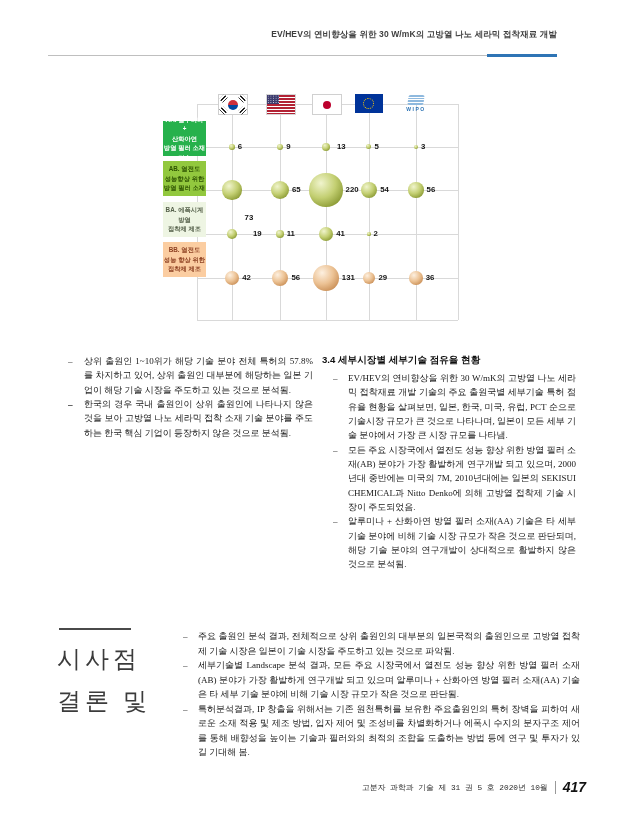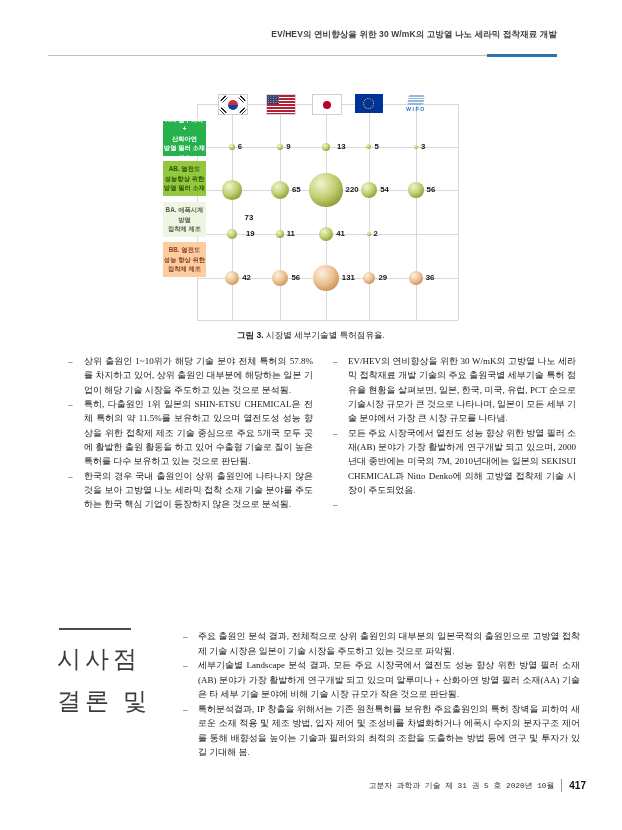--- a/index.html
+++ b/index.html
@@ -78,21 +78,21 @@
                  font-size:24px;line-height:42px;color:#3b3b3b;letter-spacing:4px;}
   .concl-body{position:absolute;left:183px;top:629px;width:397px;}
   .concl-body .para{padding-left:15px;line-height:14.5px;}
   .concl-body .dash{position:absolute;left:0;top:0;}
 
   
   .footer{position:absolute;top:779px;left:0;width:586px;display:flex;justify-content:flex-end;
           align-items:center;gap:7px;}
   .journal{font-size:7.8px;color:#2b2b2b;font-family:Liberation Mono, monospace;}
   .fdiv{width:1px;height:13px;background:#999999;display:inline-block;}
-  .pageno{font-size:10px;font-weight:bold;color:#111111;}
+  .pageno{font-size:14px;font-weight:bold;color:#111111;font-style:italic;}
 </style>
 </head>
 <body>
 
 <div class="page">
 
   <div class="header-title">EV/HEV의 연비향상을 위한 30 W/mK의 고방열 나노 세라믹 접착재료 개발</div>
   <div class="header-rule">
     <span class="header-rule-accent"></span>
   </div>
@@ -165,51 +165,51 @@
       <div class="bval" style="left: 81.5693px; top: 93px; margin-top: 28px;">73</div>
       <div class="bubble olive" style="left: 107.97px; top: 88.9703px; width: 18.0595px; height: 18.0595px;"></div>
       <div class="bval" style="left: 129.03px; top: 93px;">65</div>
       <div class="bubble olive" style="left: 146.388px; top: 81.3877px; width: 33.2246px; height: 33.2246px;"></div>
       <div class="bval" style="left: 182.612px; top: 93px;">220</div>
       <div class="bubble olive" style="left: 197.77px; top: 89.7697px; width: 16.4606px; height: 16.4606px;"></div>
       <div class="bval" style="left: 217.23px; top: 93px;">54</div>
       <div class="bubble olive" style="left: 245.404px; top: 90.4038px; width: 15.1924px; height: 15.1924px;"></div>
       <div class="bval" style="left: 263.596px; top: 93px;">56</div>
       <div class="bubble olive" style="left: 64.118px; top: 137.118px; width: 9.76393px; height: 9.76393px;"></div>
-      <div class="bval" style="left: 83px; top: 137px;">19</div>
+      <div class="bval" style="left: 90px; top: 137px;">19</div>
       <div class="bubble olive" style="left: 113.285px; top: 138.285px; width: 7.42924px; height: 7.42924px;"></div>
       <div class="bval" style="left: 123.715px; top: 137px;">11</div>
       <div class="bubble olive" style="left: 155.829px; top: 134.829px; width: 14.343px; height: 14.343px;"></div>
       <div class="bval" style="left: 173.171px; top: 137px;">41</div>
       <div class="bubble olive" style="left: 204.4px; top: 140.4px; width: 3.2px; height: 3.2px;"></div>
       <div class="bval" style="left: 210.6px; top: 137px;">2</div>
       <div class="bubble tan" style="left: 61.7416px; top: 178.742px; width: 14.5169px; height: 14.5169px;"></div>
       <div class="bval" style="left: 79.2584px; top: 181px;">42</div>
       <div class="bubble tan" style="left: 108.619px; top: 177.619px; width: 16.7626px; height: 16.7626px;"></div>
       <div class="bval" style="left: 128.381px; top: 181px;">56</div>
       <div class="bubble tan" style="left: 150.181px; top: 173.181px; width: 25.638px; height: 25.638px;"></div>
       <div class="bval" style="left: 178.819px; top: 181px;">131</div>
       <div class="bubble tan" style="left: 199.566px; top: 179.566px; width: 12.8678px; height: 12.8678px;"></div>
       <div class="bval" style="left: 215.434px; top: 181px;">29</div>
       <div class="bubble tan" style="left: 246.28px; top: 179.28px; width: 13.44px; height: 13.44px;"></div>
       <div class="bval" style="left: 262.72px; top: 181px;">36</div>
     </div>
 
-  <div class="caption"><b>그림 3.</b><span> 시장별 세부기술별 특허점유율.</span></div>
 
   <div class="col col-left" id="col-left">
       <div class="para has-dash"><span class="dash">–</span><span>상위 출원인 1~10위가 해당 기술 분야 전체 특허의 57.8%를 차지하고 있어, 상위 출원인 대부분에 해당하는 일본 기업이 해당 기술 시장을 주도하고 있는 것으로 분석됨.</span></div>
-      <div class="para has-dash"><span class="dash">–</span><span>특히, 다출원인 1위 일본의 SHIN-ETSU CHEMICAL은 전체 특허의 약 11.5%를 보유하고 있으며 열전도성 성능 향상을 위한 접착제 제조 기술 중심으로 주요 5개국 모두 곳에 활발한 출원 활동을 하고 있어 수출형 기술로 질이 높은 특허를 다수 보유하고 있는 것으로 판단됨.</span></div>
+      <div class="para has-dash"><span class="dash">–</span></div>
       <div class="para has-dash"><span class="dash">–</span><span>한국의 경우 국내 출원인이 상위 출원인에 나타나지 않은 것을 보아 고방열 나노 세라믹 접착 소재 기술 분야를 주도하는 한국 핵심 기업이 등장하지 않은 것으로 분석됨.</span></div>
     </div>
 
   <div class="col col-right" id="col-right">
+    <div class="sec-heading">3.4 세부시장별 세부기술 점유율 현황</div>
   <div class="para has-dash"><span class="dash">–</span><span>EV/HEV의 연비향상을 위한 30 W/mK의 고방열 나노 세라믹 접착재료 개발 기술의 주요 출원국별 세부기술 특허 점유율 현황을 살펴보면, 일본, 한국, 미국, 유럽, PCT 순으로 기술시장 규모가 큰 것으로 나타나며, 일본이 모든 세부 기술 분야에서 가장 큰 시장 규모를 나타냄.</span></div>
       <div class="para has-dash"><span class="dash">–</span><span>모든 주요 시장국에서 열전도 성능 향상 위한 방열 필러 소재(AB) 분야가 가장 활발하게 연구개발 되고 있으며, 2000년대 중반에는 미국의 7M, 2010년대에는 일본의 SEKISUI CHEMICAL과 Nitto Denko에 의해 고방열 접착제 기술 시장이 주도되었음.</span></div>
-      <div class="para has-dash"><span class="dash">–</span></div>
+      <div class="para has-dash"><span class="dash">–</span><span>알루미나 + 산화아연 방열 필러 소재(AA) 기술은 타 세부 기술 분야에 비해 기술 시장 규모가 작은 것으로 판단되며, 해당 기술 분야의 연구개발이 상대적으로 활발하지 않은 것으로 분석됨.</span></div>
     </div>
 
   <div class="concl-rule"></div>
   <div class="concl-heading">
     <div>시사점</div>
     <div>결론 및</div>
   </div>
   <div class="concl-body" id="concl-body">
       <div class="para has-dash"><span class="dash">–</span><span>주요 출원인 분석 결과, 전체적으로 상위 출원인의 대부분의 일본국적의 출원인으로 고방열 접착제 기술 시장은 일본이 기술 시장을 주도하고 있는 것으로 파악됨.</span></div>
       <div class="para has-dash"><span class="dash">–</span><span>세부기술별 Landscape 분석 결과, 모든 주요 시장국에서 열전도 성능 향상 위한 방열 필러 소재(AB) 분야가 가장 활발하게 연구개발 되고 있으며 알루미나 + 산화아연 방열 필러 소재(AA) 기술은 타 세부 기술 분야에 비해 기술 시장 규모가 작은 것으로 판단됨.</span></div>

